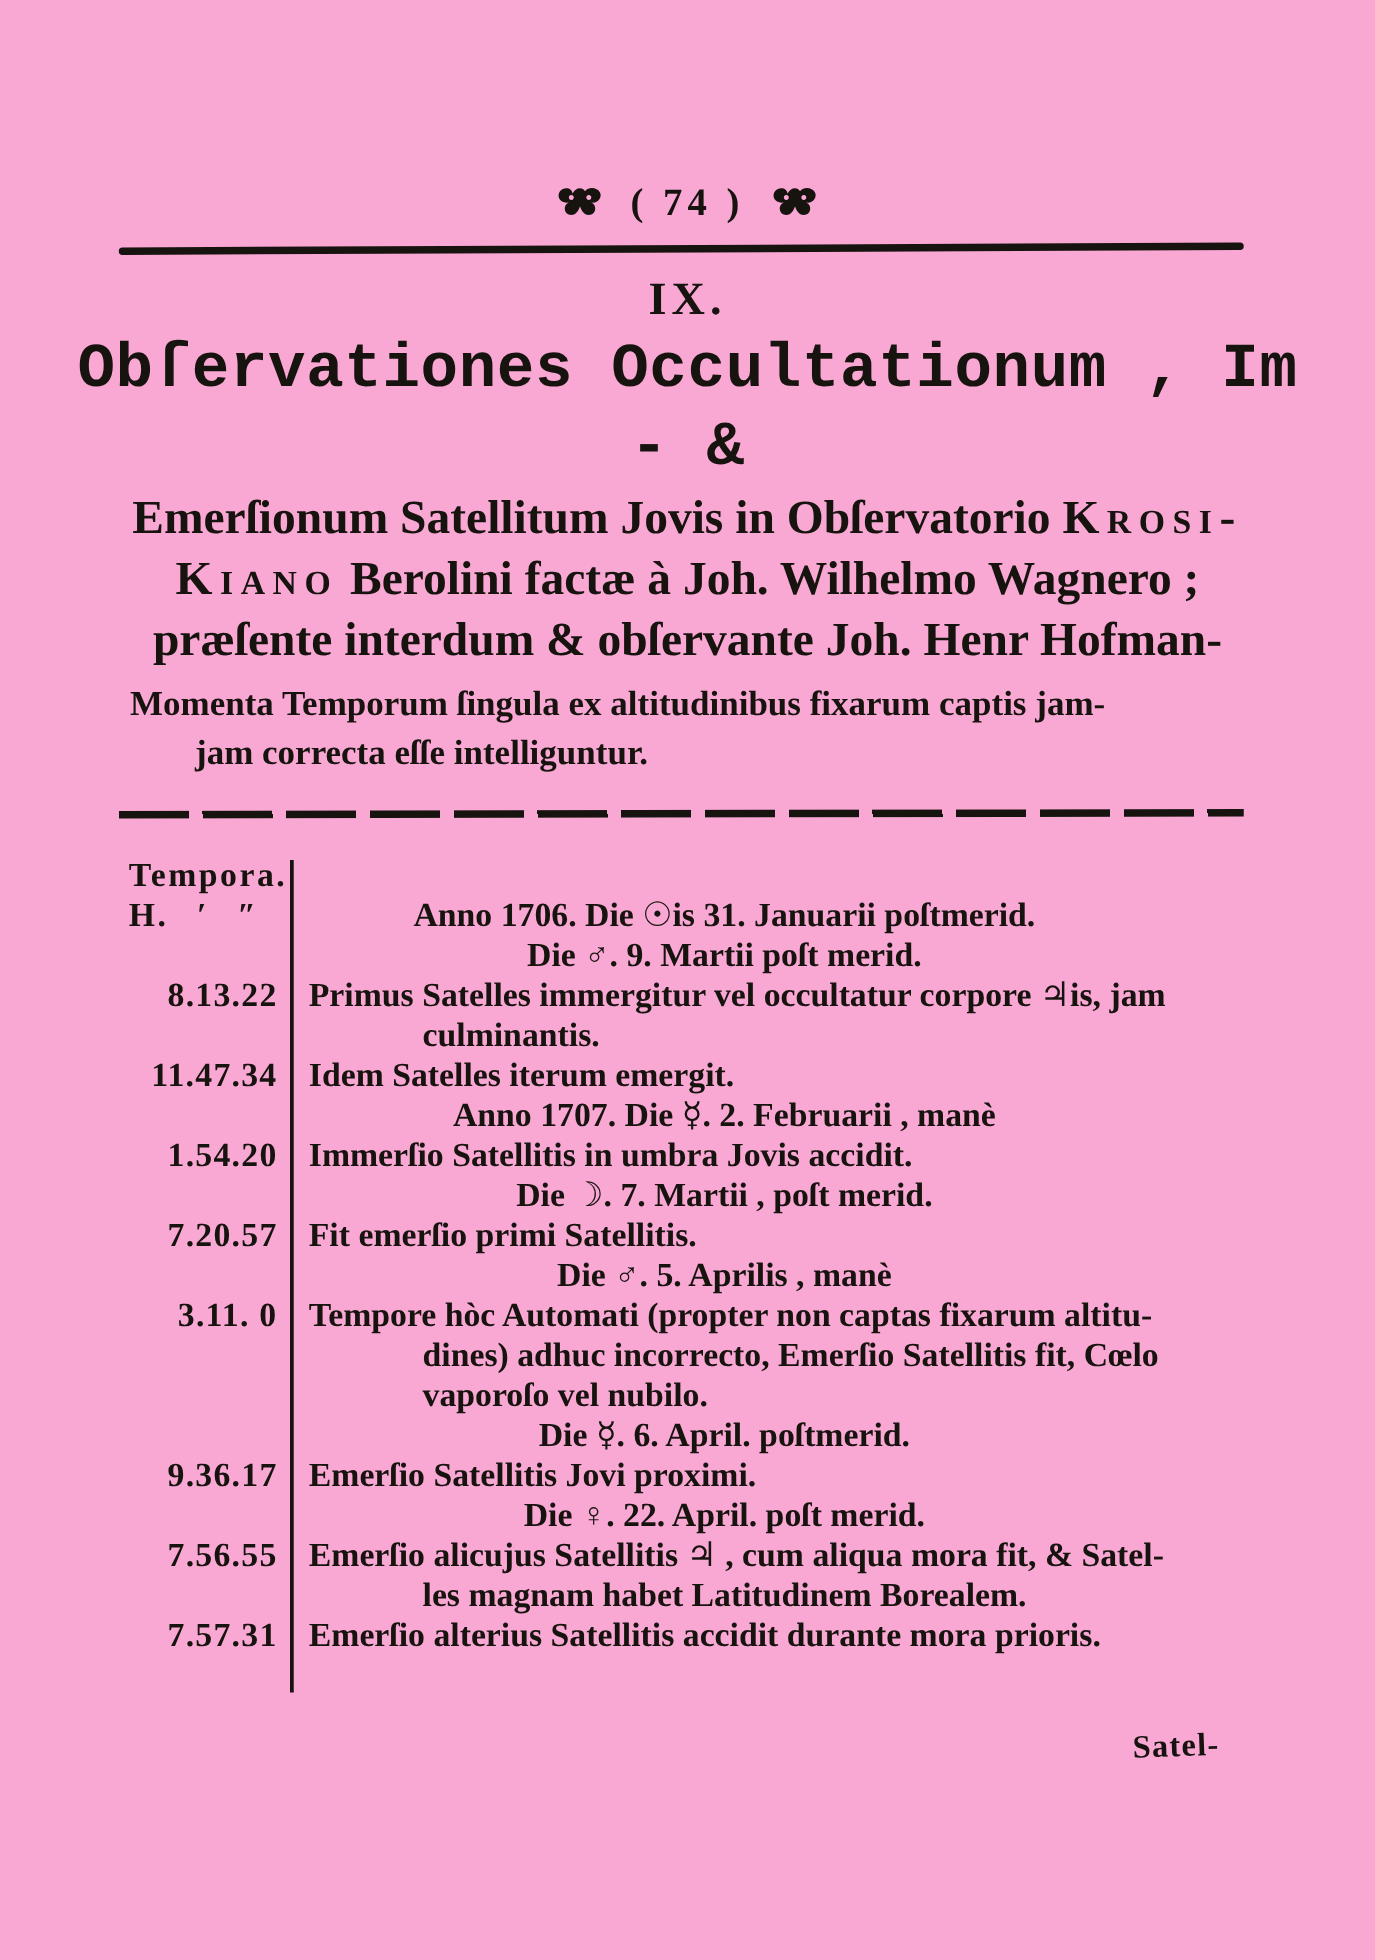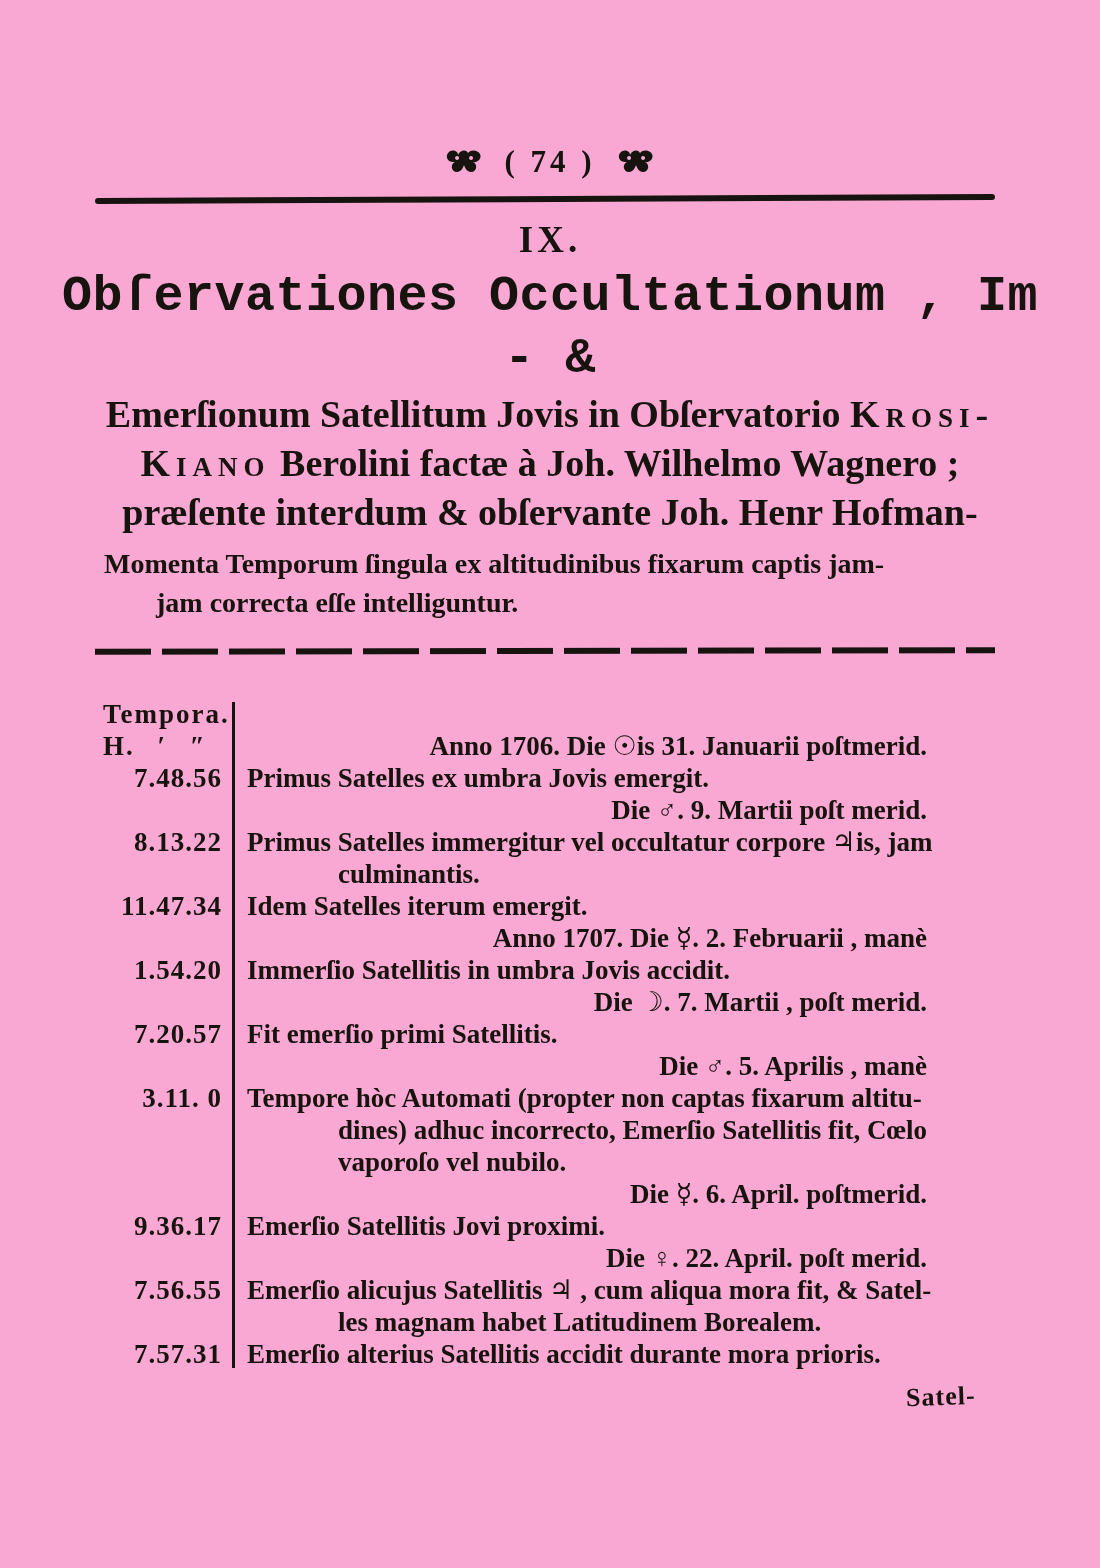--- a/index.html
+++ b/index.html
@@ -36,28 +36,28 @@
   
   .intro{position:absolute;top:544px;left:104px;width:884px;font-size:28px;line-height:39px;}
   .intro .i2{padding-left:52px;}
   
   .dashrule{
     position:absolute;top:648px;left:95px;width:900px;height:6px;
     background:repeating-linear-gradient(90deg,#17130e 0 56px,rgba(0,0,0,0) 56px 67px);
     transform:rotate(-0.1deg);
   }
   
-  .obs-table{position:absolute;top:684px;left:95px;width:902px;font-size:27px;margin-top:14px;}
+  .obs-table{position:absolute;top:684px;left:95px;width:902px;font-size:27px;}
   .vline{position:absolute;left:137px;top:4px;width:3px;height:666px;background:#17130e;}
   .trow{display:flex;line-height:32px;}
   .tcell-time{width:137px;box-sizing:border-box;text-align:right;padding-right:10px;white-space:nowrap;letter-spacing:1px;}
   .tcell-time.tleft{text-align:left;padding-left:8px;letter-spacing:2px;}
   .tcell-time.hmark{word-spacing:14px;}
   .tcell-text{flex:1;padding-left:15px;white-space:nowrap;}
-  .tcell-text.date{text-align:right;padding-left:0;padding-right:70px;}
+  .tcell-text.date{text-align:center;padding-left:0;padding-right:70px;}
   .tcell-text.cont{padding-left:106px;}
   .catchword{
     position:absolute;top:1382px;left:906px;
     font-size:26px;transform:rotate(-2deg);letter-spacing:1px;
   }
 </style>
 </head>
 <body>
 
 <div class="page">
@@ -97,24 +97,20 @@
   <div class="obs-table">
     <div class="vline"></div>
 
     <div class="trow">
         <div class="tcell-time tleft">Tempora.</div>
         <div class="tcell-text"></div>
       </div>
     <div class="trow">
         <div class="tcell-time tleft hmark">H. ′ ″</div>
         <div class="tcell-text date">Anno 1706. Die ☉is 31. Januarii poſtmerid.</div>
-      </div>
-    <div class="trow">
-        <div class="tcell-time">7.48.56</div>
-        <div class="tcell-text">Primus Satelles ex umbra Jovis emergit.</div>
       </div>
     <div class="trow">
         <div class="tcell-time"></div>
         <div class="tcell-text date">Die ♂. 9. Martii poſt merid.</div>
       </div>
     <div class="trow">
         <div class="tcell-time">8.13.22</div>
         <div class="tcell-text">Primus Satelles immergitur vel occultatur corpore ♃is, jam</div>
       </div>
     <div class="trow">

